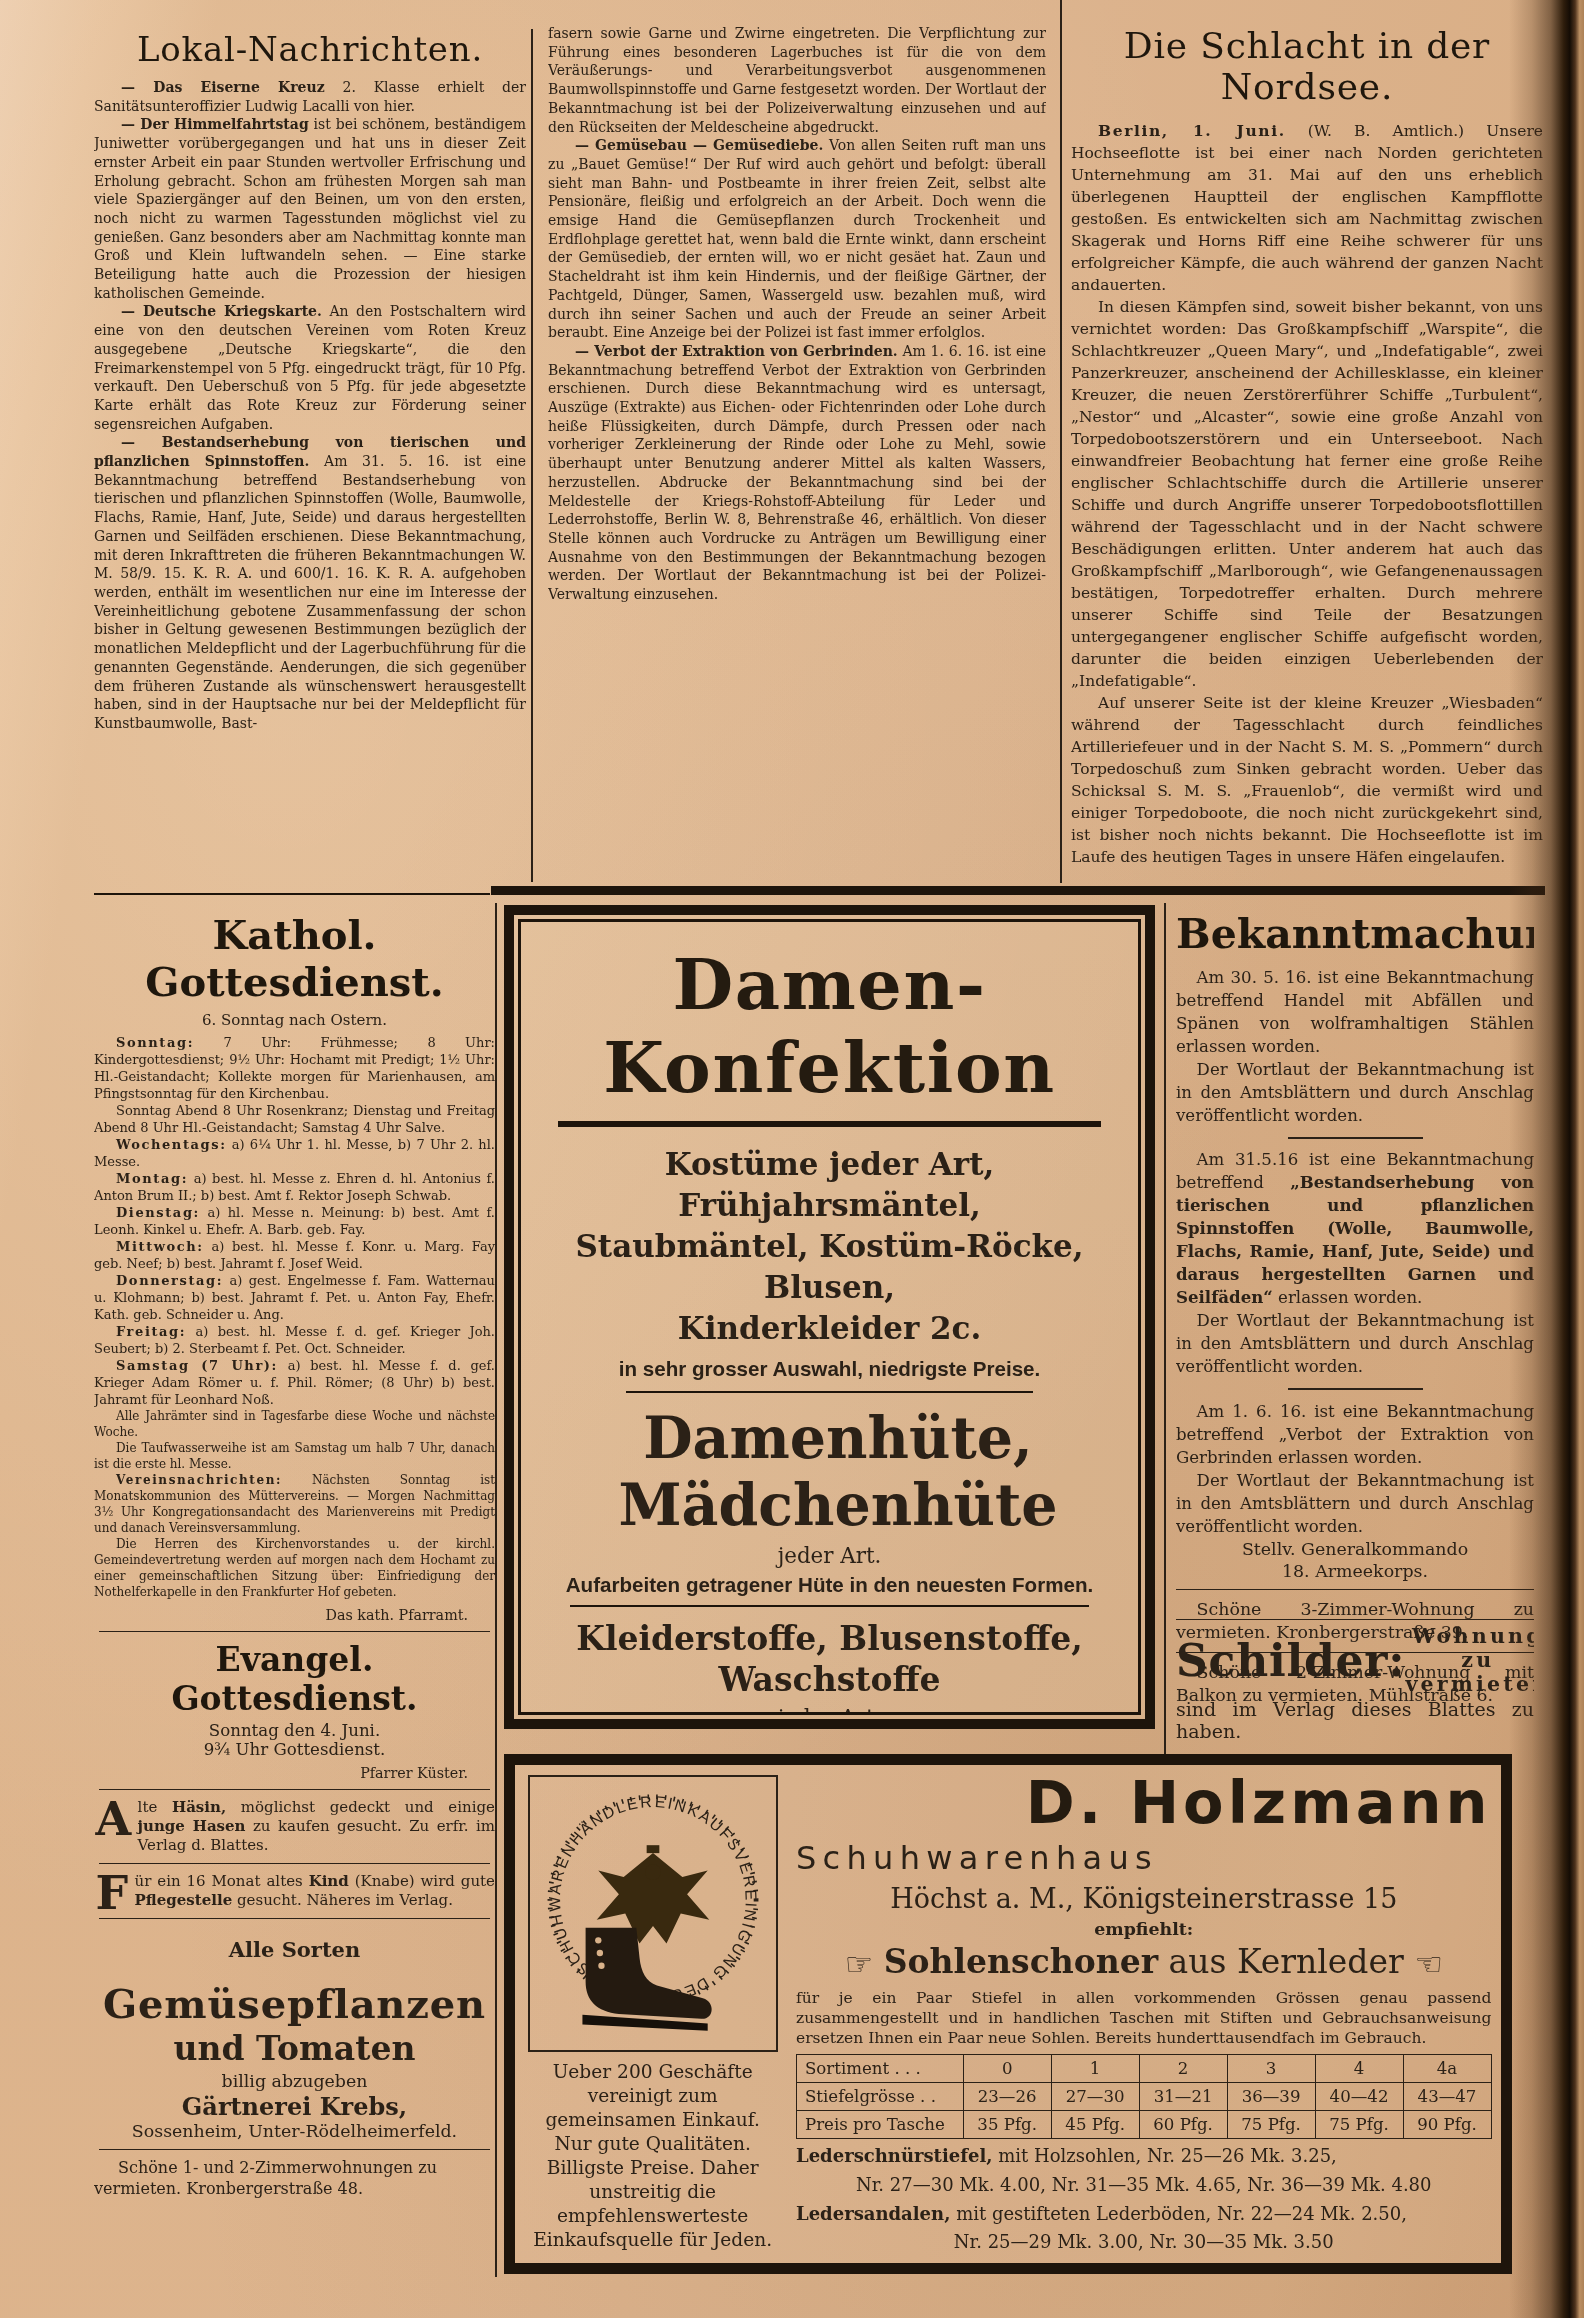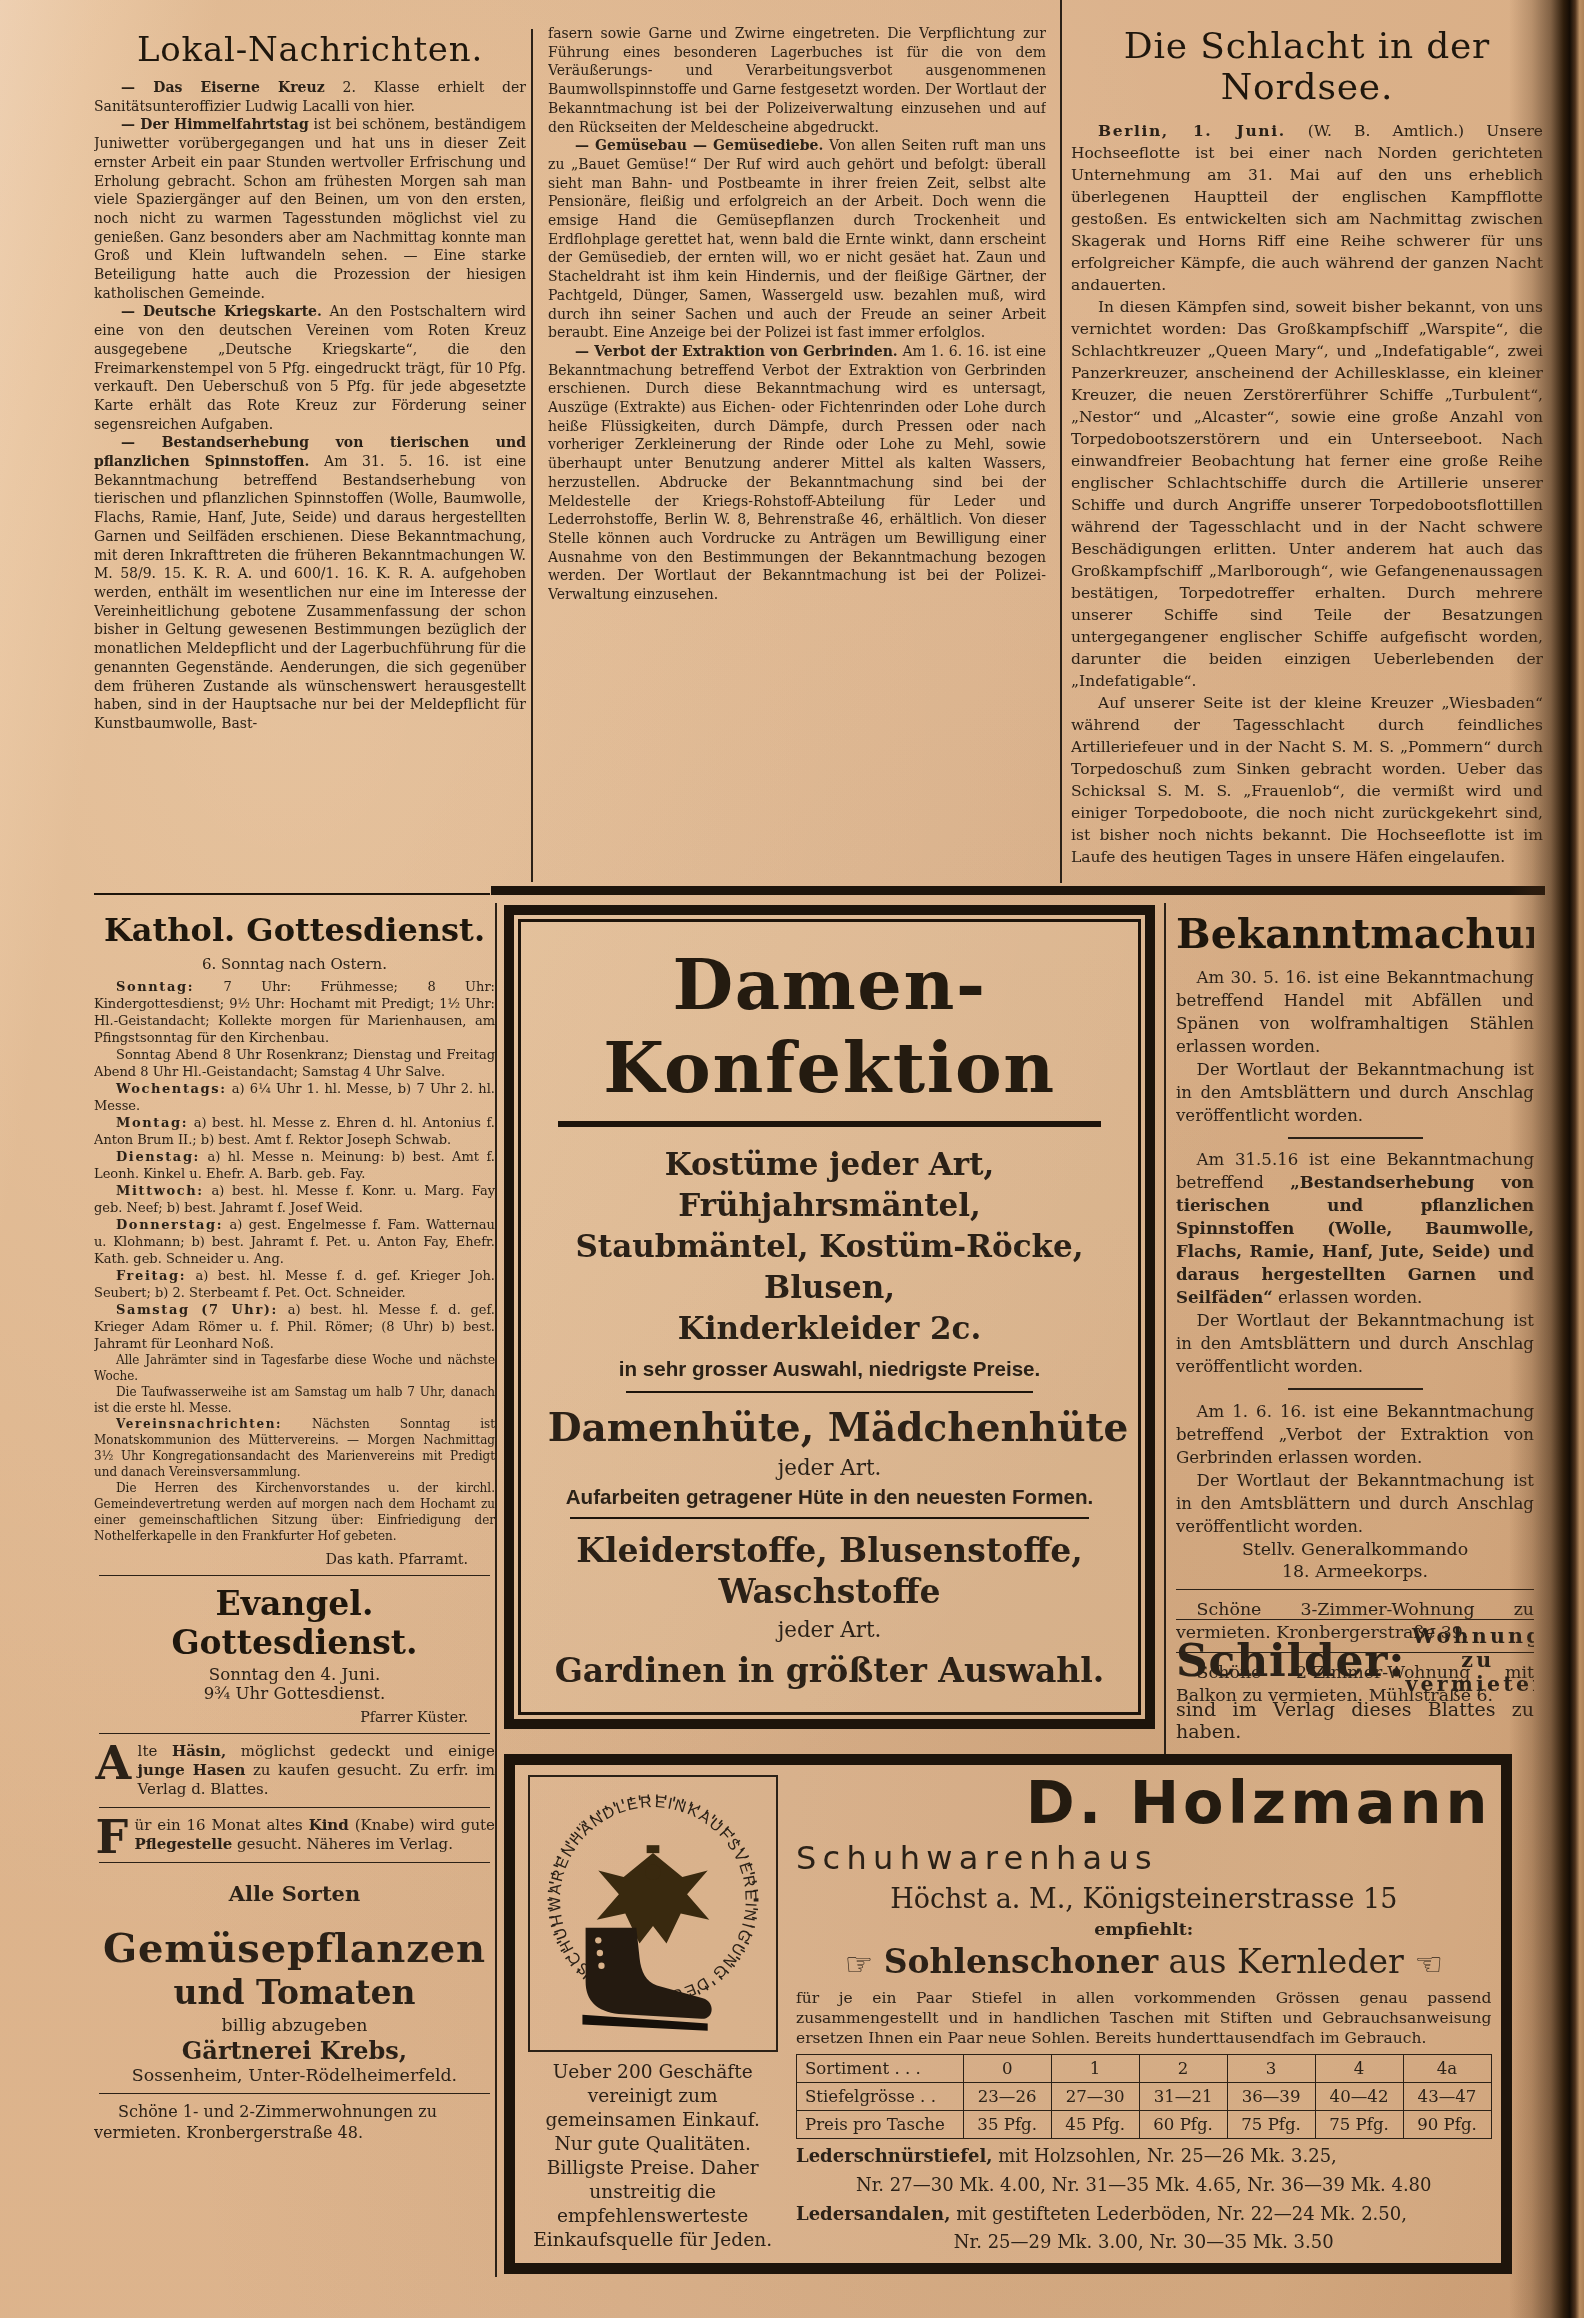--- a/index.html
+++ b/index.html
@@ -21,21 +21,21 @@
   #col3 .art-title{font-size:36px;letter-spacing:0.8px;margin-bottom:12.7px;}
   .jp{margin:0;text-align:justify;text-indent:27px;}
   #col1 .jp,#col2 .jp{font-size:14px;line-height:18.7px;}
   #col3 .jp{font-size:15.5px;line-height:22px;}
   .noind{text-indent:0;}
   .pl{font-weight:bold;}
   .spaced{font-weight:bold;letter-spacing:1.6px;}
 
   
   #leftcol{position:absolute;left:94px;top:908px;width:401px;height:1380px;overflow:hidden;}
-  .sec-title{font-weight:bold;text-align:center;color:#1f170d;font-size:32px;margin:3.2px 0 6.3px 0;}
+  .sec-title{font-weight:bold;text-align:center;color:#1f170d;font-size:40px;margin:3.2px 0 6.3px 0;}
   .sub{ text-align:center;font-size:15px;margin:0 0 4.8px 0;}
   .kp{margin:0;text-align:justify;text-indent:22px;font-size:13px;line-height:17px;}
   .kp.small{font-size:12px;line-height:16px;}
   .sig{text-align:right;padding-right:27px;font-size:14.3px;margin:6.3px 0 1.6px 0;}
   hr.col{border:none;border-top:1.6px solid #2b2117;margin:8px 4.8px;}
   .dropcap{float:left;font-weight:bold;font-size:46px;line-height:36px;margin:3.2px 6.3px 0 1.6px;}
   .adp{margin:1.6px 0;text-align:justify;font-size:15px;line-height:19px;}
   .gem{text-align:center;margin:0;}
   .gem .l1{font-size:21px;font-weight:bold;margin:18px 0;}
   .gem .l2{font-size:40px;font-weight:bold;margin:1.6px 0;letter-spacing:0.8px;}
@@ -46,21 +46,21 @@
   .wohn{margin:1.6px 0;font-size:16px;line-height:20.6px;text-indent:24px;}
 
   
   #damenad{position:absolute;left:504px;top:905px;width:651px;height:824px;box-sizing:border-box;
     border:10.3px solid #1d140b;background:rgba(236,206,170,.25);}
   #damenad .inner{position:absolute;inset:4px;border:3.2px solid #1d140b;text-align:center;overflow:hidden;}
   .dk-title{font-size:70px;font-weight:bold;letter-spacing:1.6px;margin:20.6px 0 0 0;color:#241b10;}
   .rule{background:#1d140b;margin:0 auto;}
   .dk-l{font-size:31px;font-weight:bold;line-height:41px;margin:0;}
   .dk-grot{font-family:"Liberation Sans",sans-serif;font-weight:bold;font-size:20.6px;margin:8px 0 0 0;}
-  .dk-hats{font-size:39px;font-weight:bold;margin:11px 0 0 17px;}
+  .dk-hats{font-size:57px;font-weight:bold;margin:11px 0 0 17px;}
   .dk-sub{font-size:21.4px;margin:4.8px 0;}
 
   
   #bekcol{position:absolute;left:1176px;top:910px;width:358px;height:851px;overflow:hidden;}
   #bekcol .sec-title{font-size:41px;margin:0 0 8px 0;}
   .bp{margin:0;text-align:justify;text-indent:20.6px;font-size:16.6px;line-height:23px;}
   .srule{width:135px;height:2.4px;background:#2b2117;margin:9.5px auto;}
   hr.full{border:none;border-top:1.6px solid #2b2117;margin:8px 0;}
   .bsig{text-align:center;font-size:17.4px;margin:1.6px 0;}
   .schild{position:absolute;bottom:0;left:0;right:0;}

